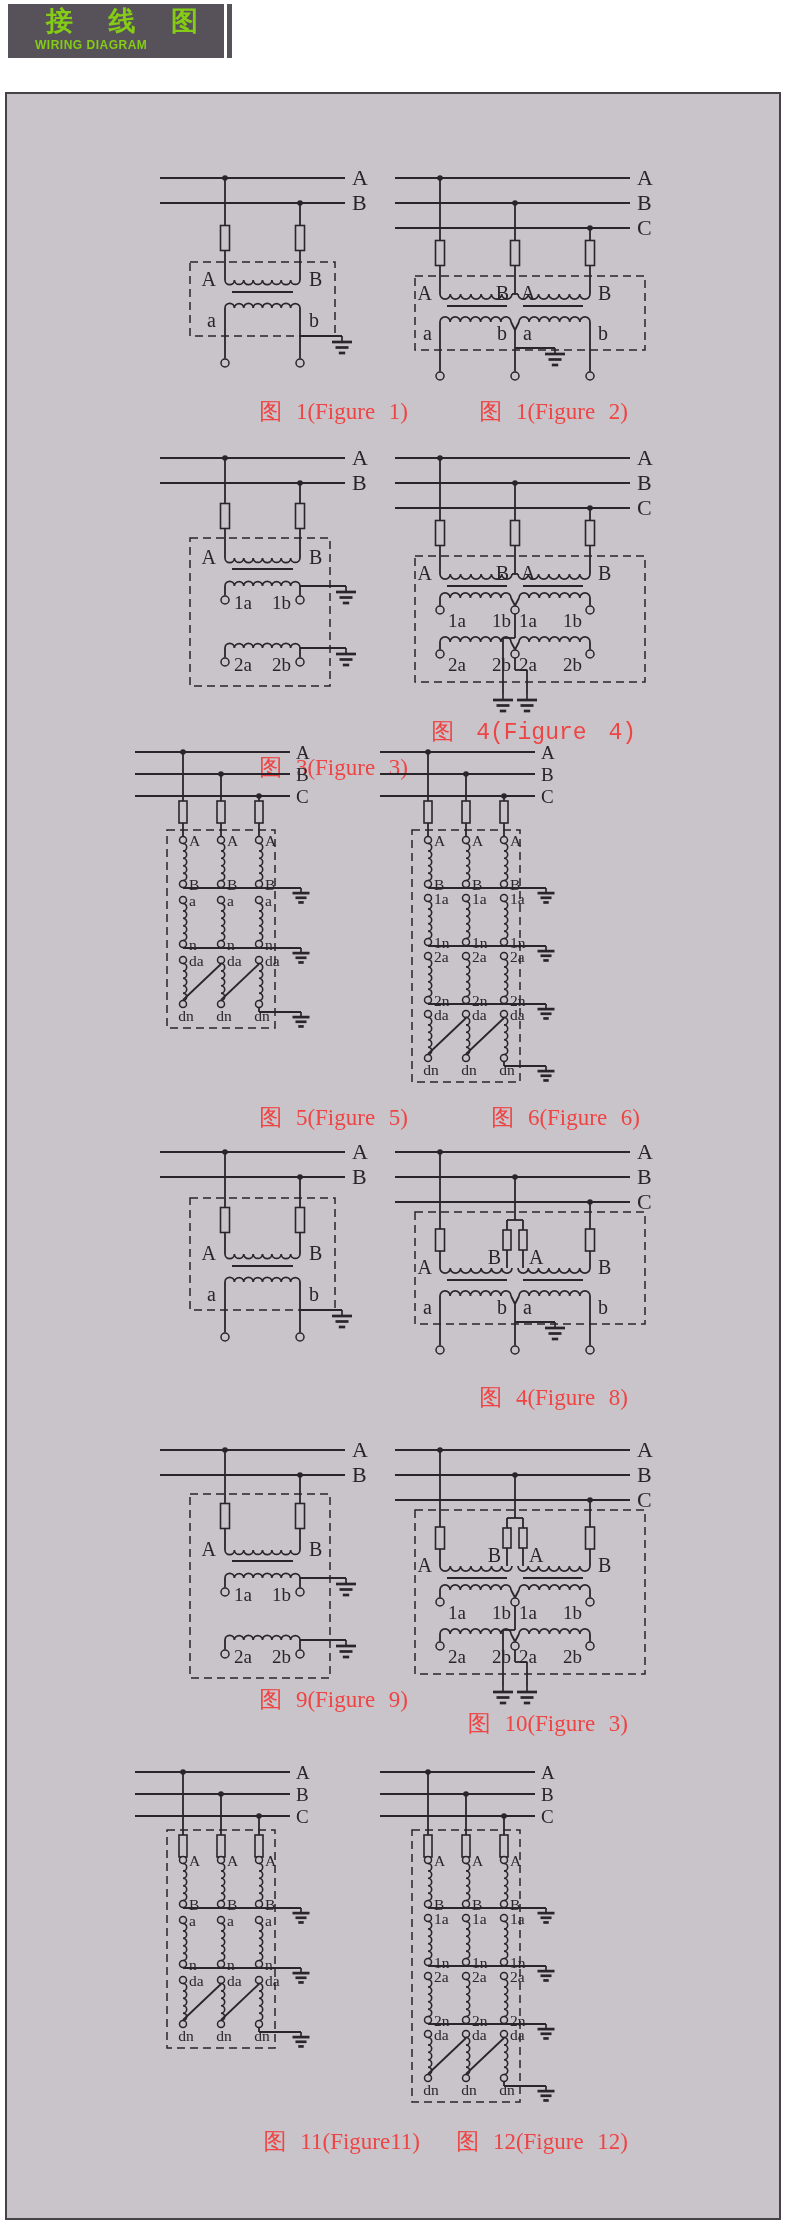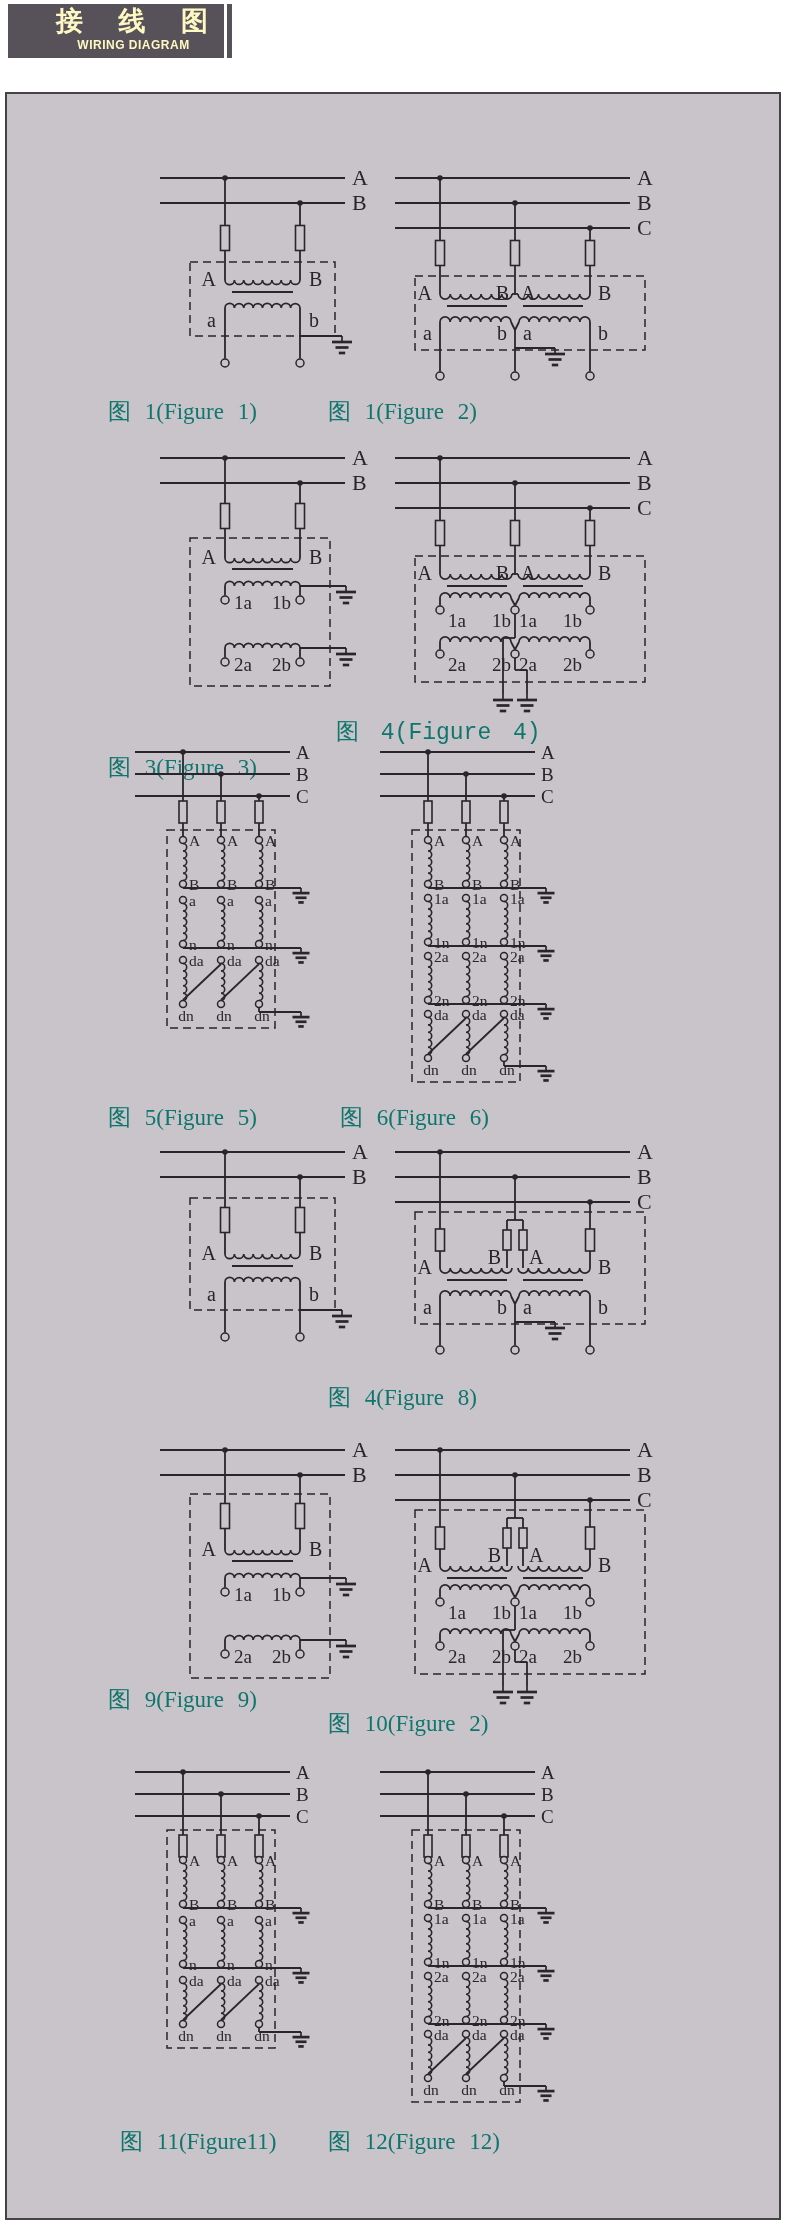--- a/index.html
+++ b/index.html
@@ -1,26 +1,26 @@
 <!DOCTYPE html>
 <html><head>
 <meta charset="utf-8">
 <style>
   html,body{margin:0;padding:0;background:#ffffff;}
   .page{position:relative;width:790px;height:2234px;background:#ffffff;overflow:hidden;
         font-family:"Liberation Serif",serif;}
   .header-badge{position:absolute;left:8px;top:4px;width:224px;height:54px;background:#575159;
-        color:#fef9c3;font-family:"Liberation Sans",sans-serif;text-align:center;}
+        color:#84cc16;font-family:"Liberation Sans",sans-serif;}
   .header-badge::after{content:'';position:absolute;right:5px;top:0;bottom:0;width:3px;background:#ffffff;}
   .h-zh{padding-left:38px;padding-top:2px;font-size:27px;font-weight:bold;letter-spacing:14px;line-height:30px;}
   .h-en{padding-left:27px;font-size:12px;font-weight:bold;letter-spacing:0.5px;line-height:18px;}
   .panel{position:absolute;left:5px;top:92px;width:776px;height:2128px;background:#c9c4c9;
         border:2px solid #474247;box-sizing:border-box;}
   .fig{position:absolute;}
-  .caption{position:absolute;width:300px;text-align:left;font-size:23px;color:#0f766e;
+  .caption{position:absolute;width:300px;text-align:right;font-size:23px;color:#ef4444;
         word-spacing:8px;white-space:nowrap;}
   svg text{font-family:"Liberation Serif",serif;fill:#29252a;}
 </style>
 </head>
 <body>
 
 <div class="page" id="page">
   <div class="header-badge">
     <div class="h-zh">接 线 图</div>
     <div class="h-en">WIRING DIAGRAM</div>
@@ -581,21 +581,21 @@
         <circle cx="205" cy="216" r="4" fill="#c9c4c9" stroke="#29252a" stroke-width="1.5"></circle>
         <text x="197" y="233" text-anchor="end" font-size="19">2b</text>
         <line x1="130" y1="220" x2="130" y2="232" stroke="#29252a" stroke-width="1.8"></line>
         <line x1="130" y1="232" x2="142" y2="232" stroke="#29252a" stroke-width="1.8"></line>
         <line x1="142" y1="232" x2="142" y2="256" stroke="#29252a" stroke-width="1.8"></line>
         <line x1="142" y1="256" x2="142" y2="262" stroke="#29252a" stroke-width="1.7"></line>
         <line x1="132" y1="262" x2="152" y2="262" stroke="#29252a" stroke-width="2.7"></line>
         <line x1="135.5" y1="267.5" x2="148.5" y2="267.5" stroke="#29252a" stroke-width="2.7"></line>
         <line x1="138.8" y1="273" x2="145.2" y2="273" stroke="#29252a" stroke-width="2.7"></line>
       </svg></div>
-    <div class="caption" style="left: 328px; top: 1708px;">图 10(Figure 2)</div>
+    <div class="caption" style="left: 328px; top: 1708px;">图 10(Figure 3)</div>
     <div class="fig" style="left: 125px; top: 1756px;"><svg width="210" height="312" viewBox="0 0 210 312">
         <line x1="10" y1="16" x2="165" y2="16" stroke="#29252a" stroke-width="2"></line>
         <text x="171" y="23" text-anchor="start" font-size="19">A</text>
         <line x1="10" y1="38" x2="165" y2="38" stroke="#29252a" stroke-width="2"></line>
         <text x="171" y="45" text-anchor="start" font-size="19">B</text>
         <line x1="10" y1="60" x2="165" y2="60" stroke="#29252a" stroke-width="2"></line>
         <text x="171" y="67" text-anchor="start" font-size="19">C</text>
         <rect x="42" y="74" width="108" height="218" fill="none" stroke="#29252a" stroke-width="1.5" stroke-dasharray="8 5"></rect>
         <circle cx="58" cy="16" r="2.8" fill="#29252a"></circle>
         <line x1="58" y1="16" x2="58" y2="100.5" stroke="#29252a" stroke-width="1.8"></line>

